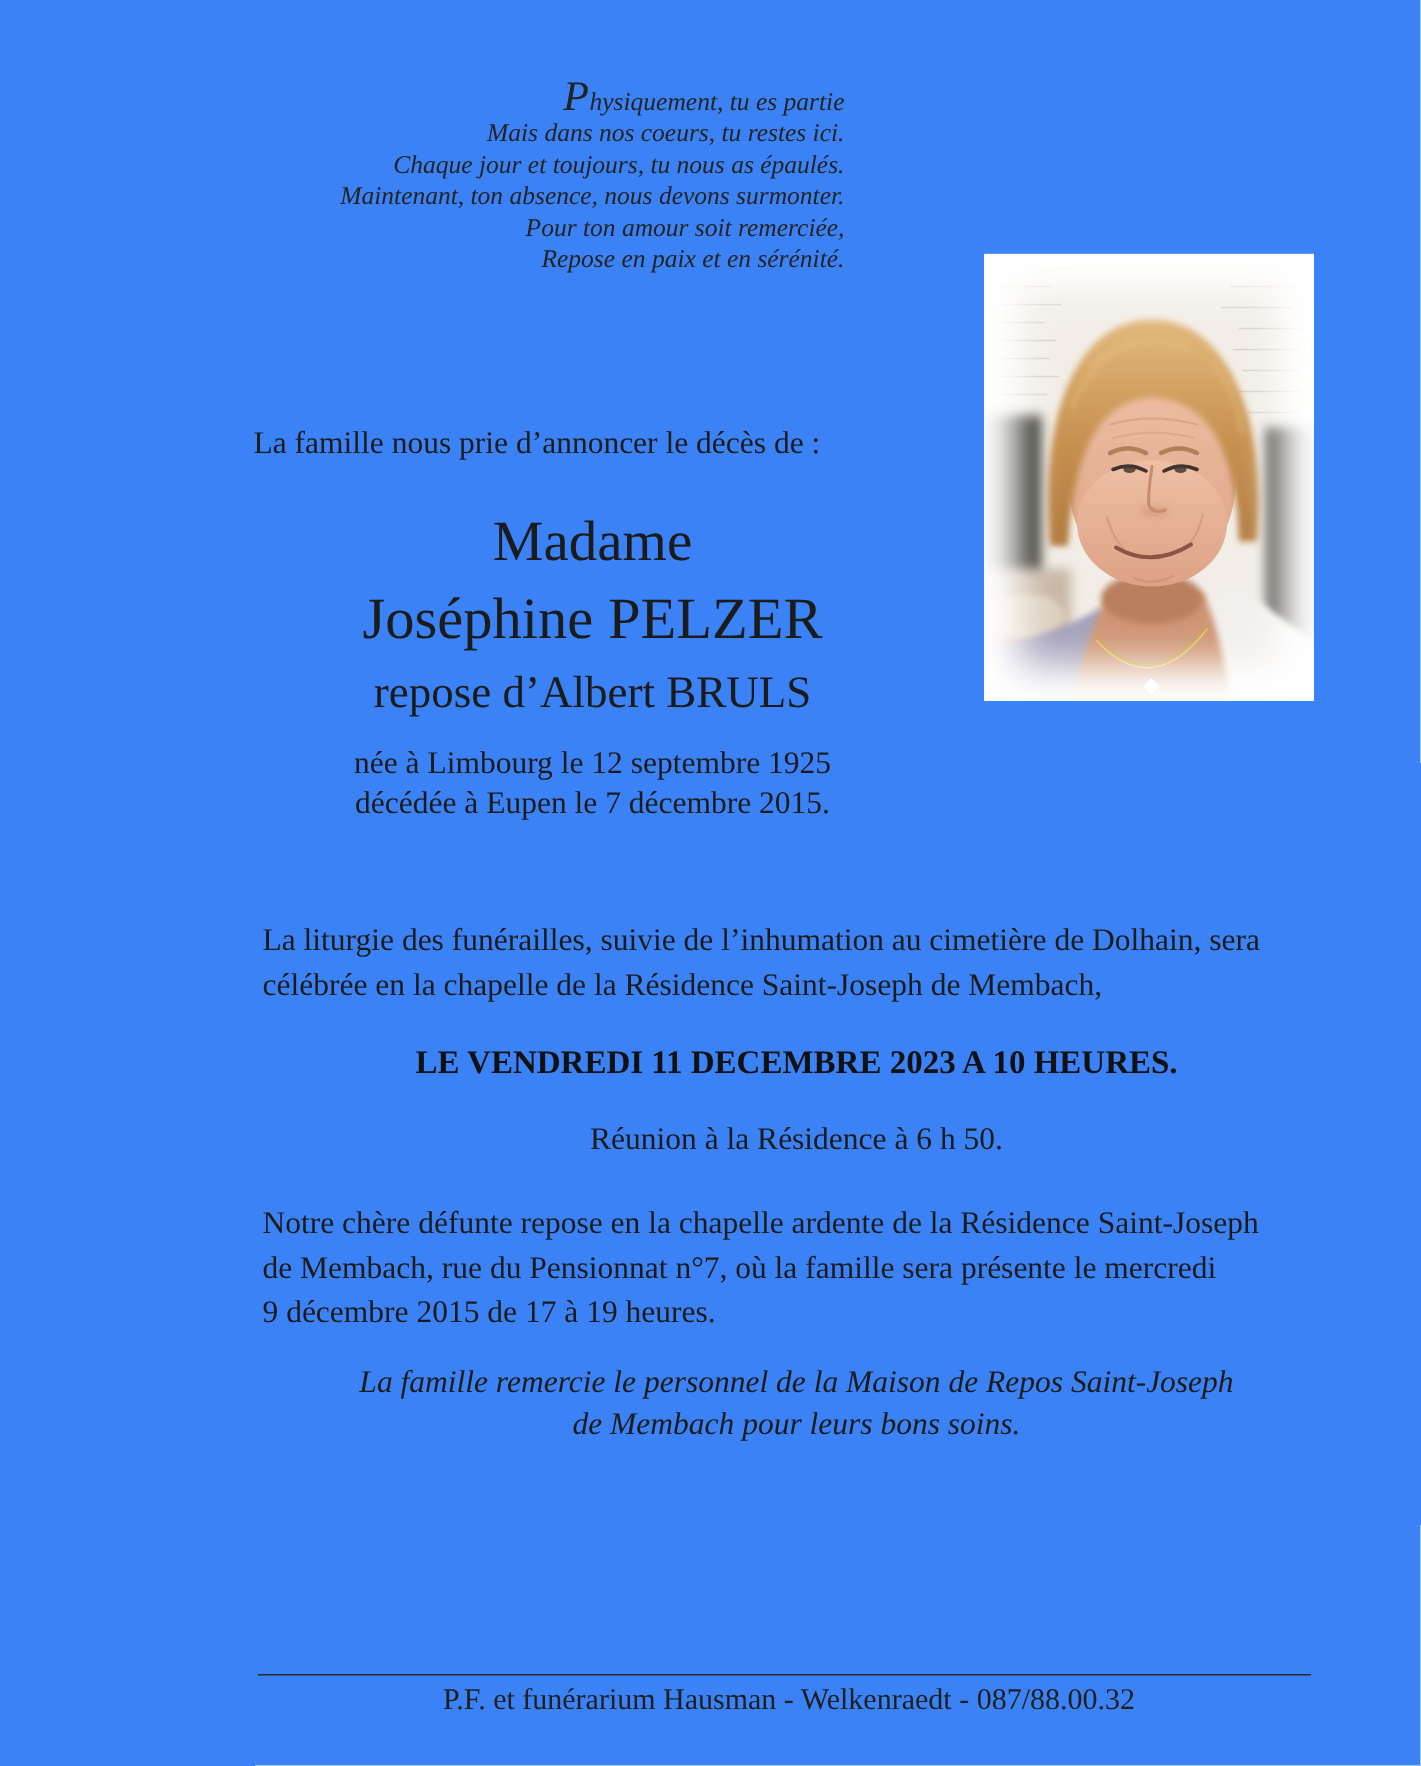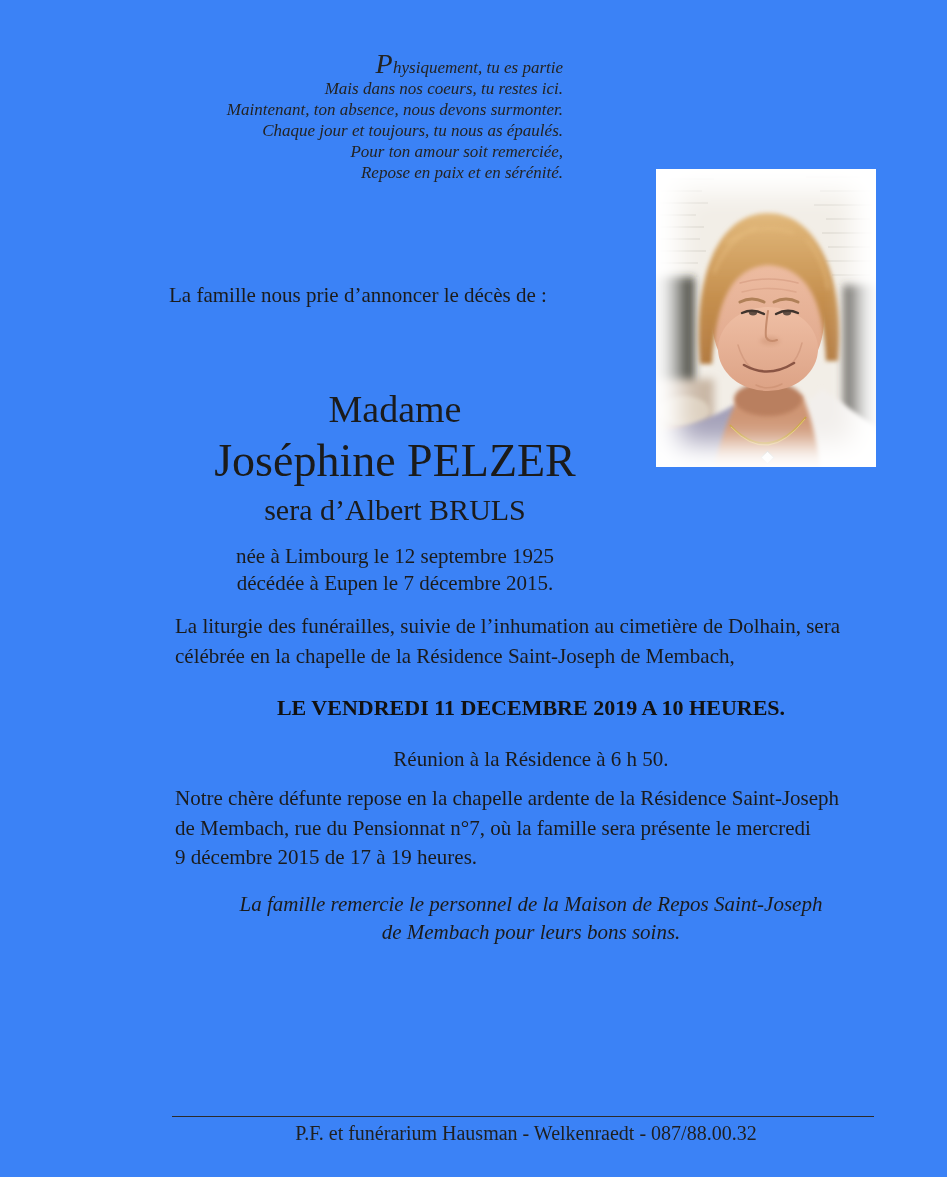--- a/index.html
+++ b/index.html
@@ -59,22 +59,22 @@
     font-size: 21px;
     line-height: 27px;
   }
   .headline {
     position: absolute;
     left: 155px;
     top: 336px;
     width: 480px;
     text-align: center;
   }
-  .h-title { font-size: 38px; line-height: 51px; margin-top: 48px; }
-  .h-name  { font-size: 46px; line-height: 51px; }
+  .h-title { font-size: 38px; line-height: 51px; }
+  .h-name  { font-size: 39px; line-height: 51px; }
   .h-widow { font-size: 30px; line-height: 47px; }
   .h-meta  { font-size: 21px; line-height: 27px; }
   .h-born  { margin-top: 10px; }
 
   
   .body-col {
     position: absolute;
     left: 175px;
     top: 612px;
     width: 712px;
@@ -82,21 +82,21 @@
     line-height: 29.5px;
   }
   .center { text-align: center; }
   .date-line {
     margin-top: 22px;
     font-weight: bold;
     font-size: 22px;
     color: #111111;
   }
   .meeting-line { margin-top: 22px; }
-  .repose { margin-top: 10px; }
+  .repose { margin-top: 27px; }
   .thanks {
     margin-top: 17px;
     font-style: italic;
     line-height: 28px;
     text-align: center;
   }
 
   
   .footer-rule {
     position: absolute;
@@ -118,22 +118,22 @@
   }
 </style>
 </head>
 <body>
 
 <div class="page">
 
   <div class="poem">
     <div class="poem-line"><span class="poem-initial">P</span><span>hysiquement, tu es partie</span></div>
     <div class="poem-line">Mais dans nos coeurs, tu restes ici.</div>
+    <div class="poem-line">Chaque jour et toujours, tu nous as épaulés.</div>
     <div class="poem-line">Maintenant, ton absence, nous devons surmonter.</div>
-    <div class="poem-line">Chaque jour et toujours, tu nous as épaulés.</div>
     <div class="poem-line">Pour ton amour soit remerciée,</div>
     <div class="poem-line">Repose en paix et en sérénité.</div>
   </div>
 
   <div class="photo-wrap">
     <svg viewBox="0 0 220 298" aria-hidden="true">
       <defs>
         <filter id="b2" x="-30%" y="-30%" width="160%" height="160%">
             <feGaussianBlur stdDeviation="2"></feGaussianBlur>
           </filter>
@@ -217,31 +217,31 @@
       <rect x="107" y="284" width="9" height="9" fill="#f4f2ee" stroke="#9a9890" stroke-width="1" transform="rotate(45 111.5 288.5)"></rect>
     </svg>
     <div class="photo-feather"></div>
   </div>
 
   <div class="intro">La famille nous prie d’annoncer le décès de :</div>
 
   <div class="headline">
     <div class="h-title">Madame</div>
     <div class="h-name">Joséphine PELZER</div>
-    <div class="h-widow">sera d’Albert BRULS</div>
+    <div class="h-widow">repose d’Albert BRULS</div>
     <div class="h-meta h-born">née à Limbourg le 12 septembre 1925</div>
     <div class="h-meta">décédée à Eupen le 7 décembre 2015.</div>
   </div>
 
   <div class="body-col">
     <div class="para">
       <div>La liturgie des funérailles, suivie de l’inhumation au cimetière de Dolhain, sera</div>
       <div>célébrée en la chapelle de la Résidence Saint-Joseph de Membach,</div>
     </div>
-    <div class="date-line center">LE VENDREDI 11 DECEMBRE 2019 A 10 HEURES.</div>
+    <div class="date-line center">LE VENDREDI 11 DECEMBRE 2023 A 10 HEURES.</div>
     <div class="meeting-line center">Réunion à la Résidence à 6 h 50.</div>
     <div class="repose">
       <div>Notre chère défunte repose en la chapelle ardente de la Résidence Saint-Joseph</div>
       <div>de Membach, rue du Pensionnat n°7, où la famille sera présente le mercredi</div>
       <div>9 décembre 2015 de 17 à 19 heures.</div>
     </div>
     <div class="thanks center">
       <div>La famille remercie le personnel de la Maison de Repos Saint-Joseph</div>
       <div>de Membach pour leurs bons soins.</div>
     </div>

